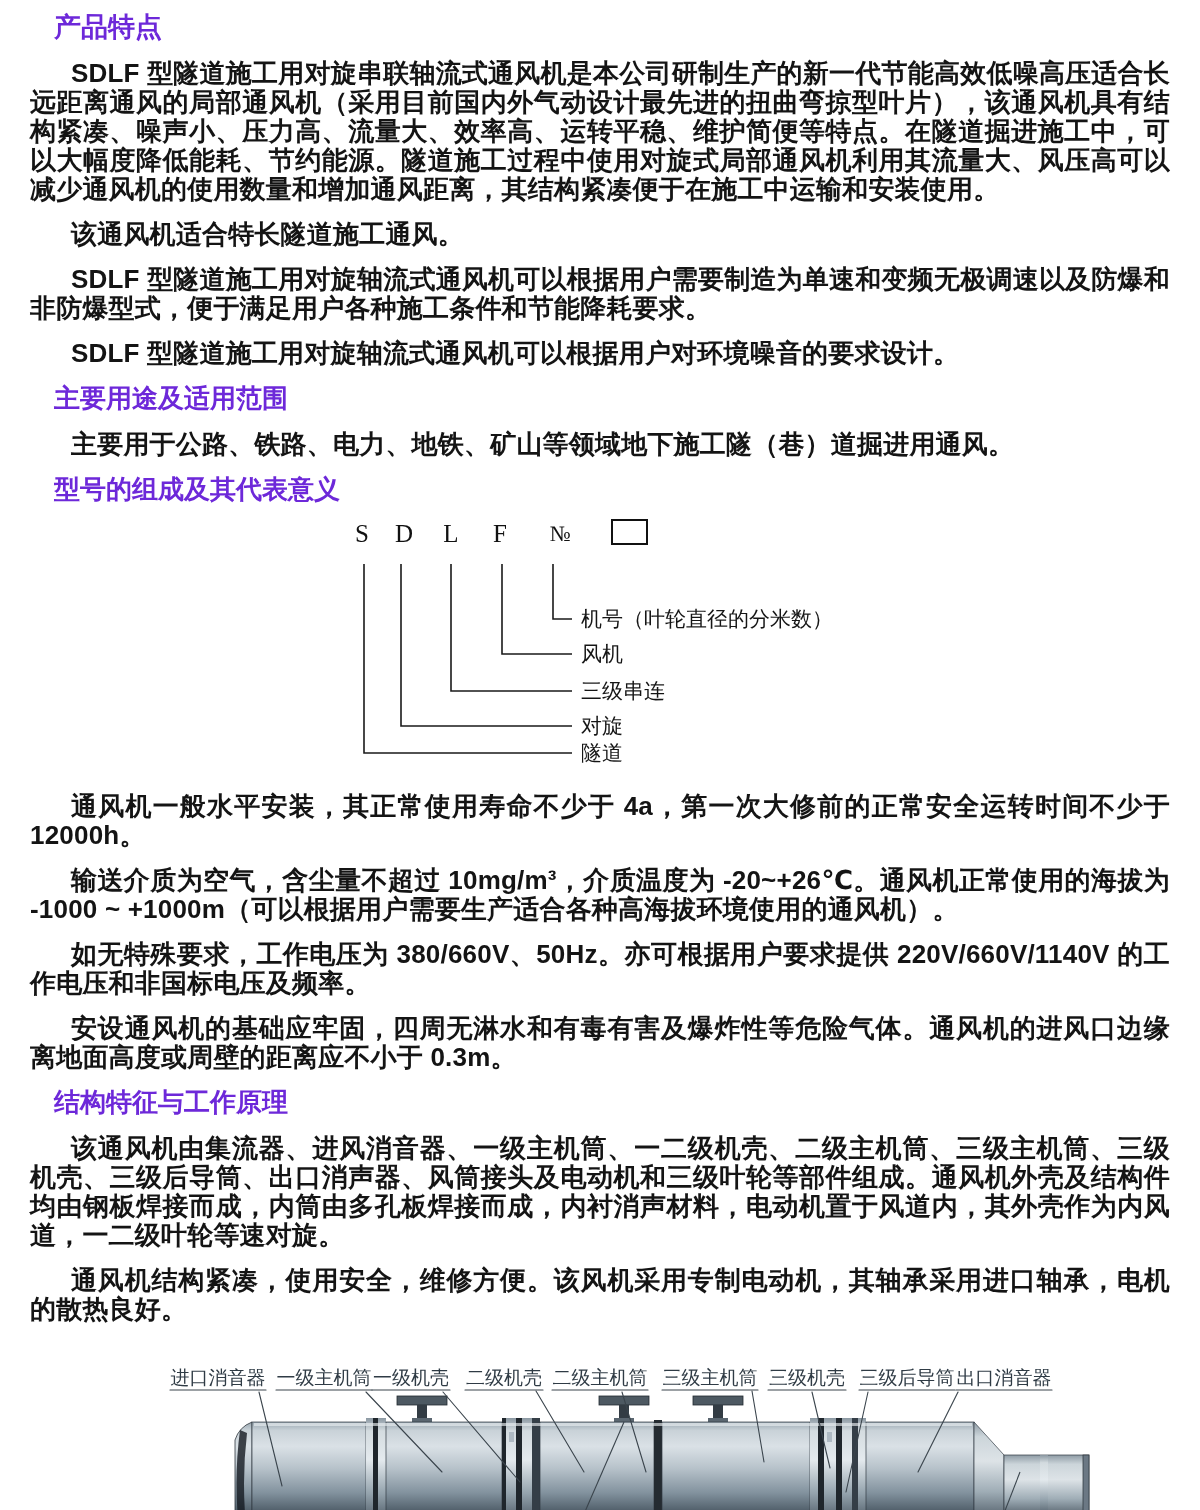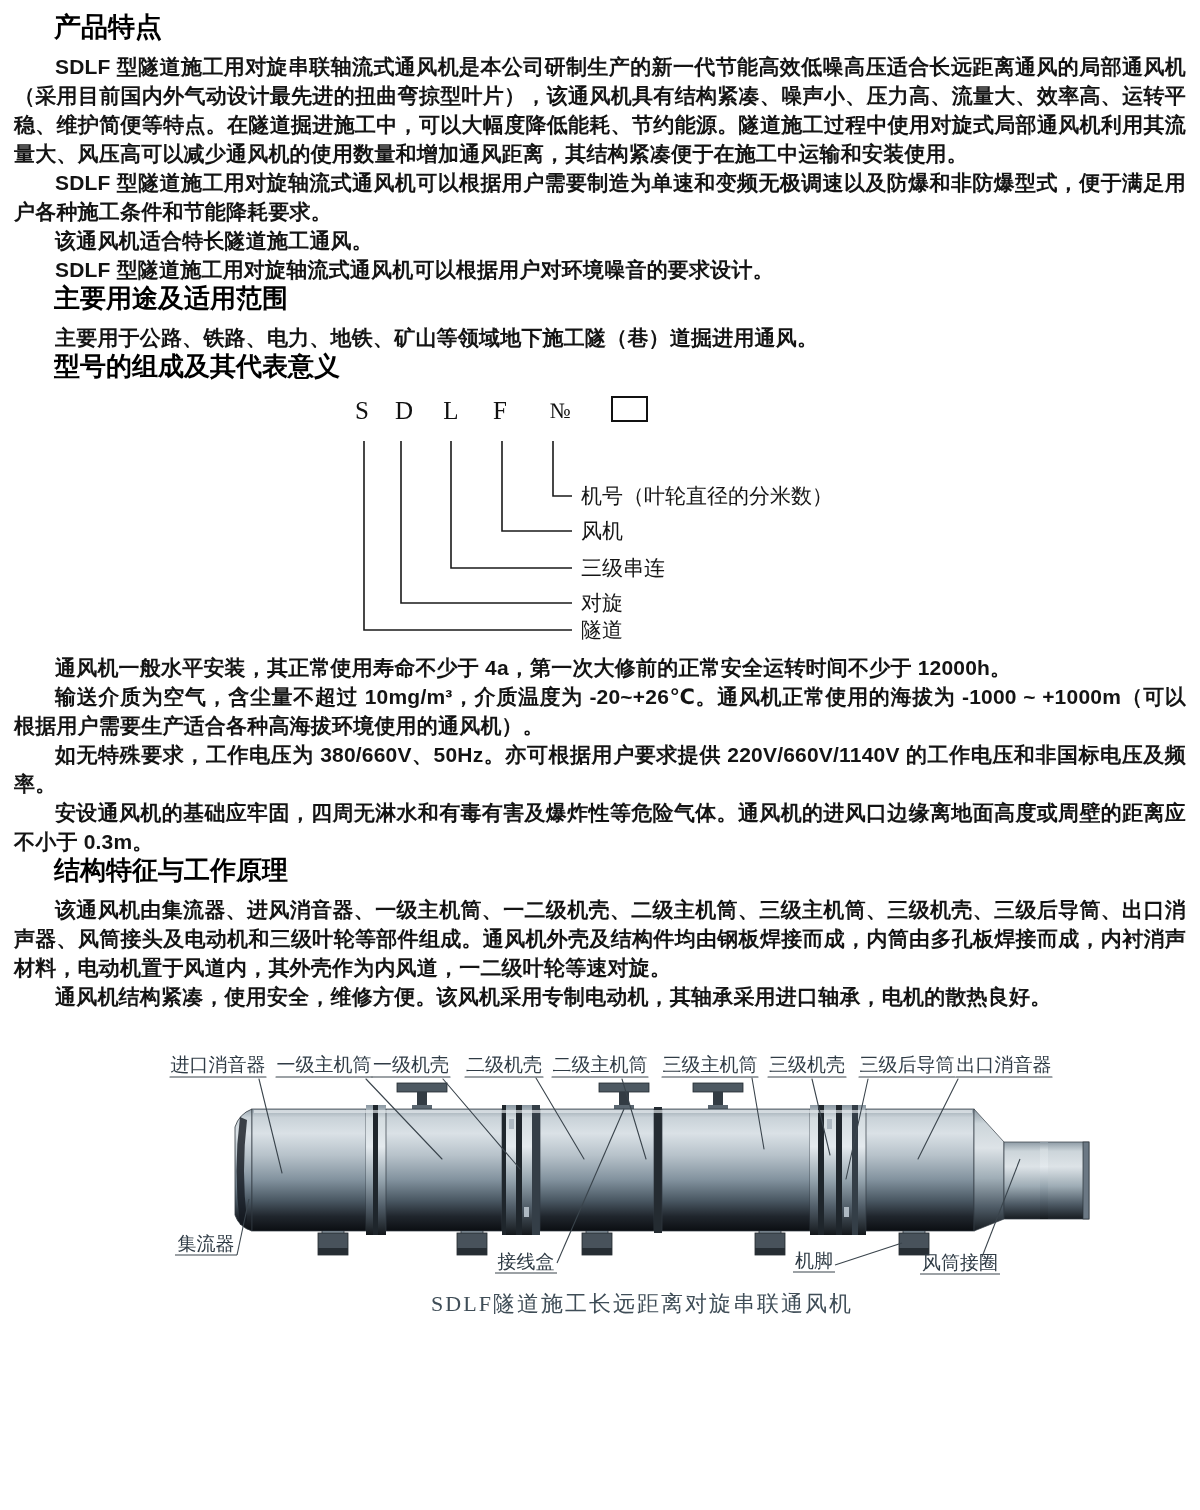--- a/index.html
+++ b/index.html
@@ -3,29 +3,29 @@
 <meta charset="utf-8">
 <style>
   html,body{margin:0;padding:0;background:#ffffff;}
   body{
     width:1200px;height:1510px;overflow:hidden;
     font-family:"Liberation Sans","DejaVu Sans",sans-serif;
     color:#141414;
   }
   .doc{padding:12px 14px 0 14px;}
   h2.sec{
-    color:#000000;
+    color:#6d28d9;
     font-size:26px;line-height:1.15;
     font-weight:bold;
     margin:0 0 9px 40px;
   }
   h2.sec.first{font-size:27px;margin-top:0;}
   .doc p{
-    margin:0;
-    font-size:21px;line-height:29px;
+    margin:16px;
+    font-size:26px;line-height:29px;
     font-weight:600;
     text-indent:41px;
     letter-spacing:0.2px;
     text-align:justify;
   }
   .mt17{margin-top:17px;}
   .mt14{margin-top:14px;}
   .mt12{margin-top:12px;}
   .mt16{margin-top:16px;}
   .mt4{margin-top:4px;}
@@ -40,22 +40,22 @@
   svg .part-label{font-size:19px;fill:#2f3b45;}
   svg .fan-caption{font-size:22px;fill:#3f4d57;letter-spacing:2px;}
 </style>
 </head>
 <body>
 
 <div class="doc">
 
   <h2 class="sec first">产品特点</h2>
   <p>SDLF 型隧道施工用对旋串联轴流式通风机是本公司研制生产的新一代节能高效低噪高压适合长远距离通风的局部通风机（采用目前国内外气动设计最先进的扭曲弯掠型叶片），该通风机具有结构紧凑、噪声小、压力高、流量大、效率高、运转平稳、维护简便等特点。在隧道掘进施工中，可以大幅度降低能耗、节约能源。隧道施工过程中使用对旋式局部通风机利用其流量大、风压高可以减少通风机的使用数量和增加通风距离，其结构紧凑便于在施工中运输和安装使用。</p>
+  <p>该通风机适合特长隧道施工通风。</p>
   <p>SDLF 型隧道施工用对旋轴流式通风机可以根据用户需要制造为单速和变频无极调速以及防爆和非防爆型式，便于满足用户各种施工条件和节能降耗要求。</p>
-  <p>该通风机适合特长隧道施工通风。</p>
   <p>SDLF 型隧道施工用对旋轴流式通风机可以根据用户对环境噪音的要求设计。</p>
 
   <h2 class="sec mt17">主要用途及适用范围</h2>
   <p>主要用于公路、铁路、电力、地铁、矿山等领域地下施工隧（巷）道掘进用通风。</p>
 
   <h2 class="sec mt14">型号的组成及其代表意义</h2>
 
   <div class="tree-wrap">
     <svg width="560" height="262" viewBox="0 0 560 262">
 

